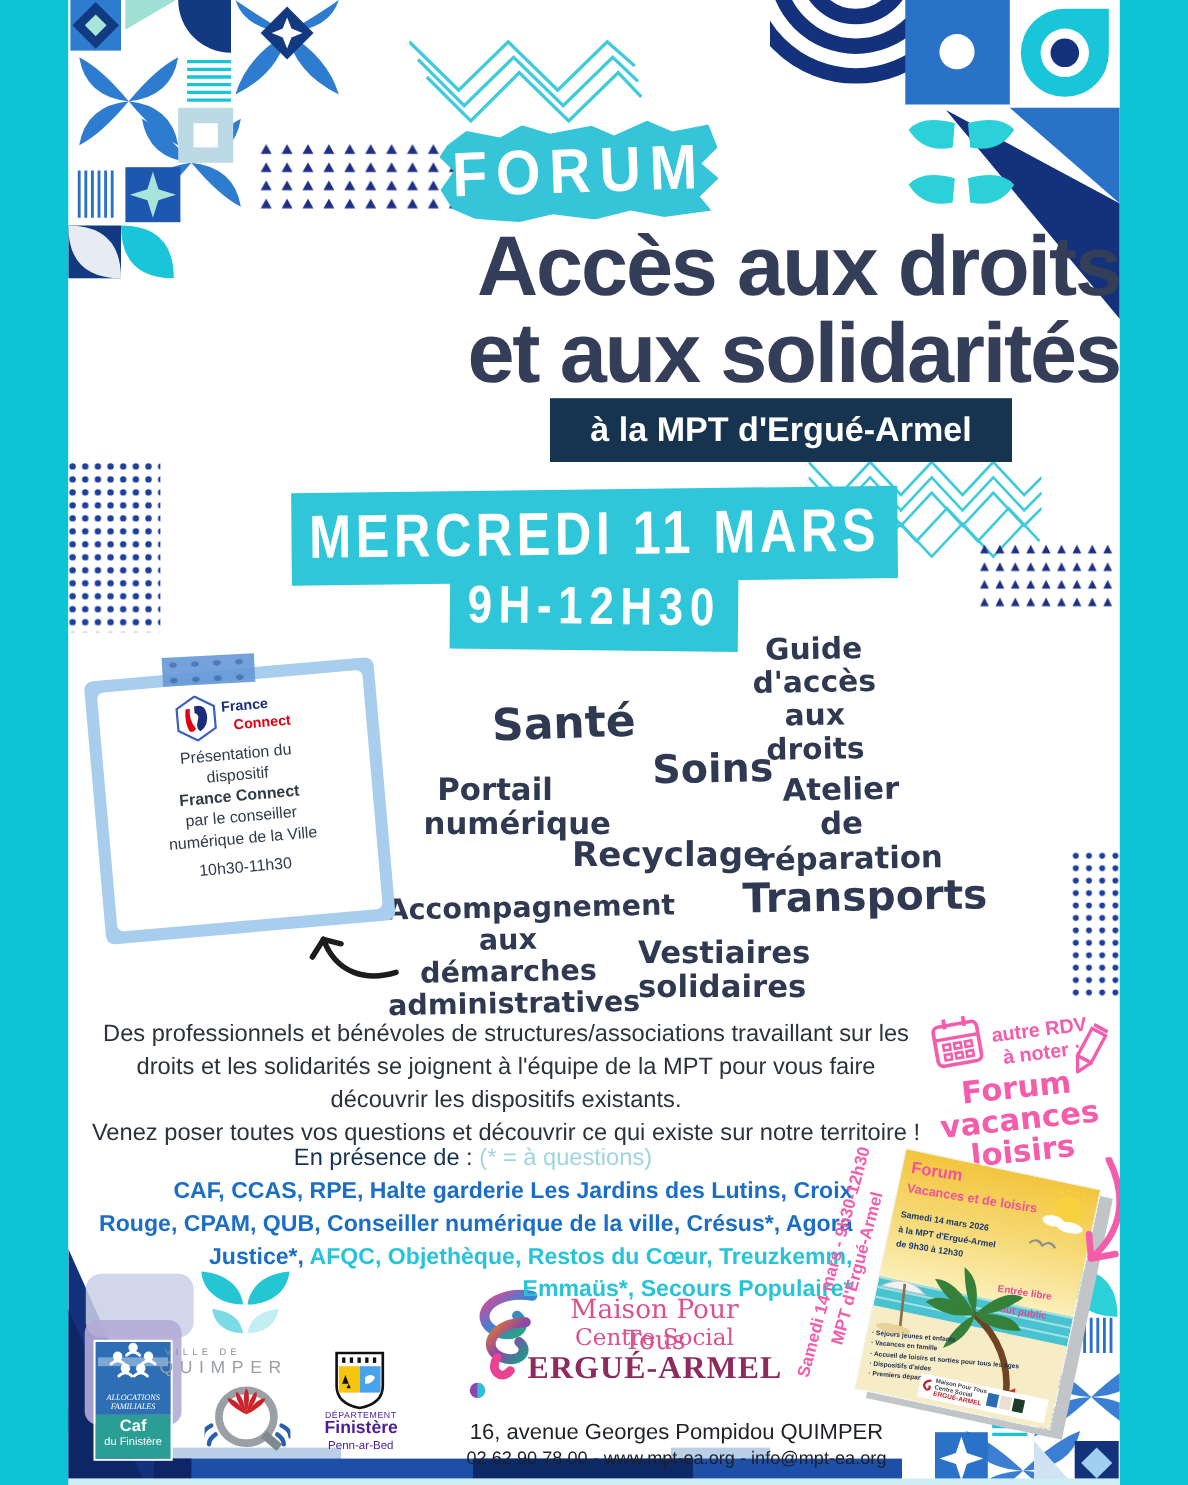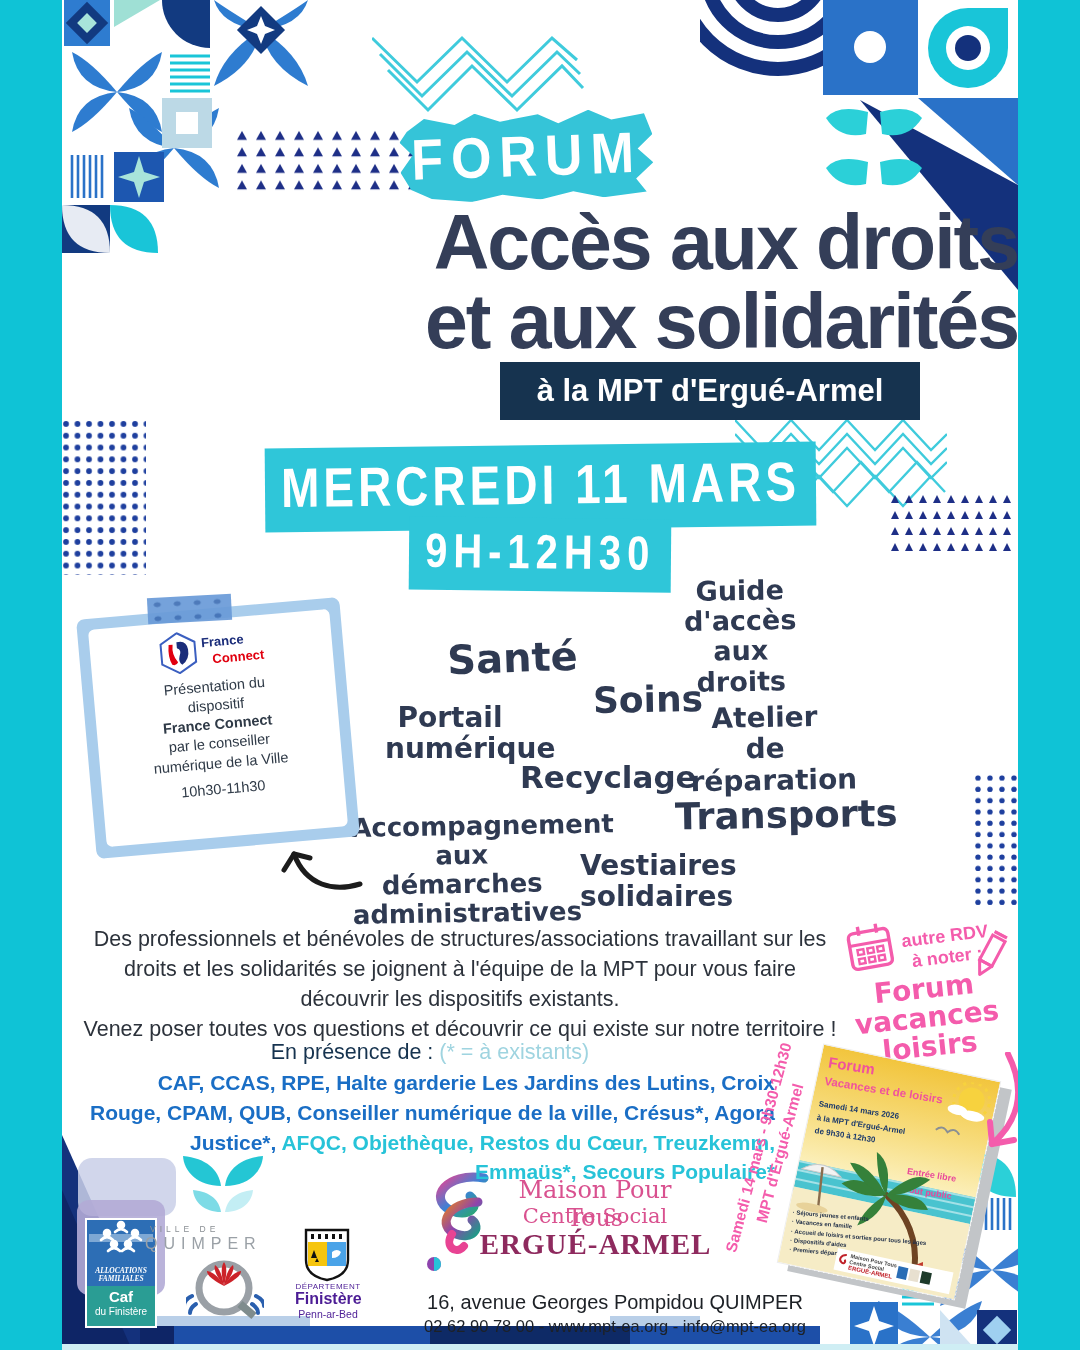--- a/index.html
+++ b/index.html
@@ -66,21 +66,21 @@
   .tri-bl{left:62px;top:1135px;width:96px;height:215px;background:#14317c;z-index:2;
     clip-path:polygon(0 0,100% 100%,0 100%)}
   .tri-bl2{left:62px;top:1190px;width:70px;height:160px;background:#0e2566;z-index:2;
     clip-path:polygon(0 0,100% 100%,0 100%)}
   .lav1{left:78px;top:1158px;width:98px;height:58px;background:#c9cfe8;opacity:.85;border-radius:14px;z-index:2}
   .lav2{left:77px;top:1200px;width:88px;height:95px;background:#b3abd6;opacity:.9;border-radius:12px;z-index:2}
   .band{z-index:2}
 
   .caf{left:85px;top:1218px;width:68px;height:106px;z-index:4;border:2px solid #fff}
   .caf .top{background:#2d6eb5;height:66px;position:relative;text-align:center}
-  .caf .top .t{color:#fff;font-family:"Liberation Serif",serif;font-style:italic;font-weight:bold;
+  .caf .top .t{color:#fff;font-family:"Liberation Serif",serif;font-style:italic;font-weight:normal;
     font-size:7.5px;line-height:1.15;position:absolute;bottom:2px;width:100%}
   .caf .bot{background:#2a9d94;height:40px;color:#fff;text-align:center}
   .caf .bot .n{font-size:15px;font-weight:bold;line-height:1.1;padding-top:3px}
   .caf .bot .r{font-size:10px;font-weight:normal}
 
   .quimper-txt1{left:150px;top:1224px;width:145px;text-align:left;color:#8a8f94;
     font-size:8.5px;letter-spacing:4px;z-index:4}
   .quimper-txt2{left:145px;top:1235px;width:155px;color:#9aa0a6;
     font-size:16px;letter-spacing:6px;z-index:4}
 
@@ -328,21 +328,21 @@
   <path d="M80 46 C54 54 26 48 14 16" fill="none" stroke="#1c1c1c" stroke-width="5" stroke-linecap="round"></path>
   <path d="M14 16 L4 32 M14 16 L30 20" fill="none" stroke="#1c1c1c" stroke-width="5" stroke-linecap="round"></path>
 </svg>
 
 <div class="txt para pre">Des professionnels et bénévoles de structures/associations travaillant sur les
 droits et les solidarités se joignent à l'équipe de la MPT pour vous faire
 découvrir les dispositifs existants.
 Venez poser toutes vos questions et découvrir ce qui existe sur notre territoire !</div>
 <div class="txt presence">
   <span class="lbl">En présence de : </span>
-  <span class="conf">(* = à existants)</span>
+  <span class="conf">(* = à questions)</span>
 </div>
 <div class="txt partners">
   <span class="blue">CAF, CCAS, RPE, Halte garderie Les Jardins des Lutins, Croix Rouge, CPAM, QUB, Conseiller numérique de la ville, Crésus*, Agora Justice*, </span><span class="cyan">AFQC, Objethèque, Restos du Cœur, Treuzkemm, Emmaüs*, Secours Populaire*</span>
 </div>
 
 <svg class="deco" style="left:846px;top:922px;transform:rotate(-10deg)" width="48" height="50" viewBox="0 0 48 50">
   <rect x="4" y="9" width="40" height="36" rx="5" fill="none" stroke="#f45cac" stroke-width="3.4"></rect>
   <line x1="4" y1="21" x2="44" y2="21" stroke="#f45cac" stroke-width="3"></line>
   <line x1="15" y1="3" x2="15" y2="12" stroke="#f45cac" stroke-width="3.4"></line>
   <line x1="33" y1="3" x2="33" y2="12" stroke="#f45cac" stroke-width="3.4"></line>

